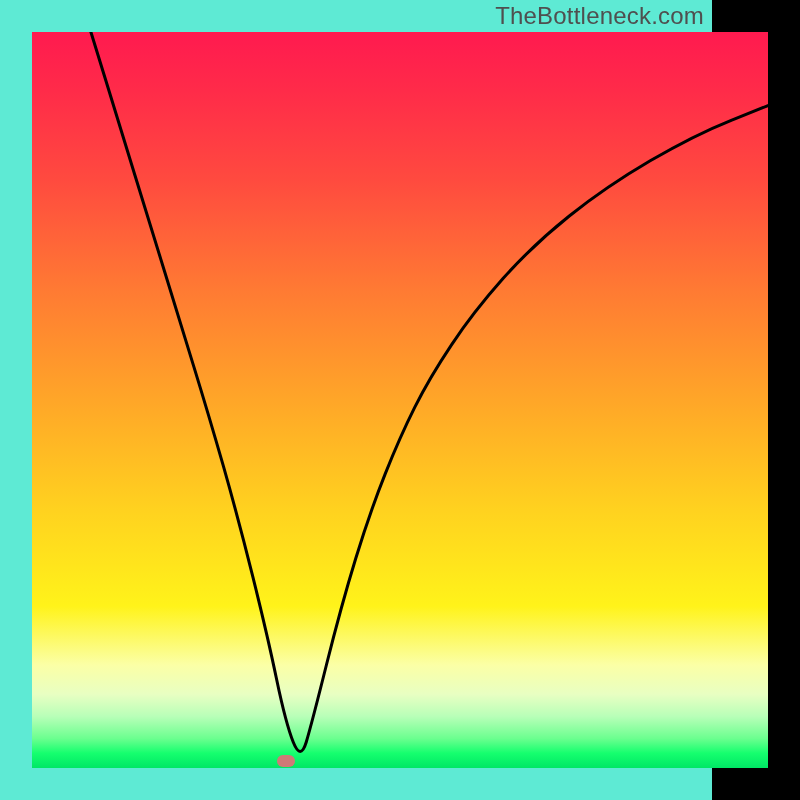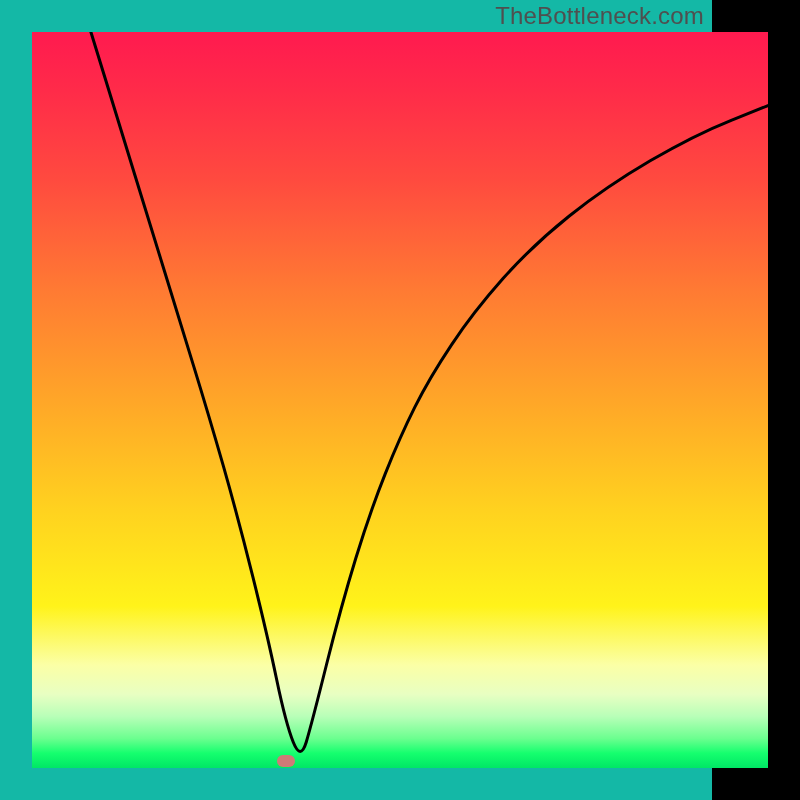--- a/index.html
+++ b/index.html
@@ -8,21 +8,21 @@
     width: 800px;
     height: 800px;
     background: #000;
     font-family: Arial, Helvetica, sans-serif;
     overflow: hidden;
   }
   .frame {
     position: relative;
     width: 712px;
     height: 800px;
-    background: #14b8a6;
+    background: #5eead4;
   }
   .watermark {
     position: absolute;
     top: 2px;
     right: 8px;
     color: #4f4f4f;
     font-size: 24px;
     font-weight: 500;
     letter-spacing: 0.2px;
     z-index: 20;

